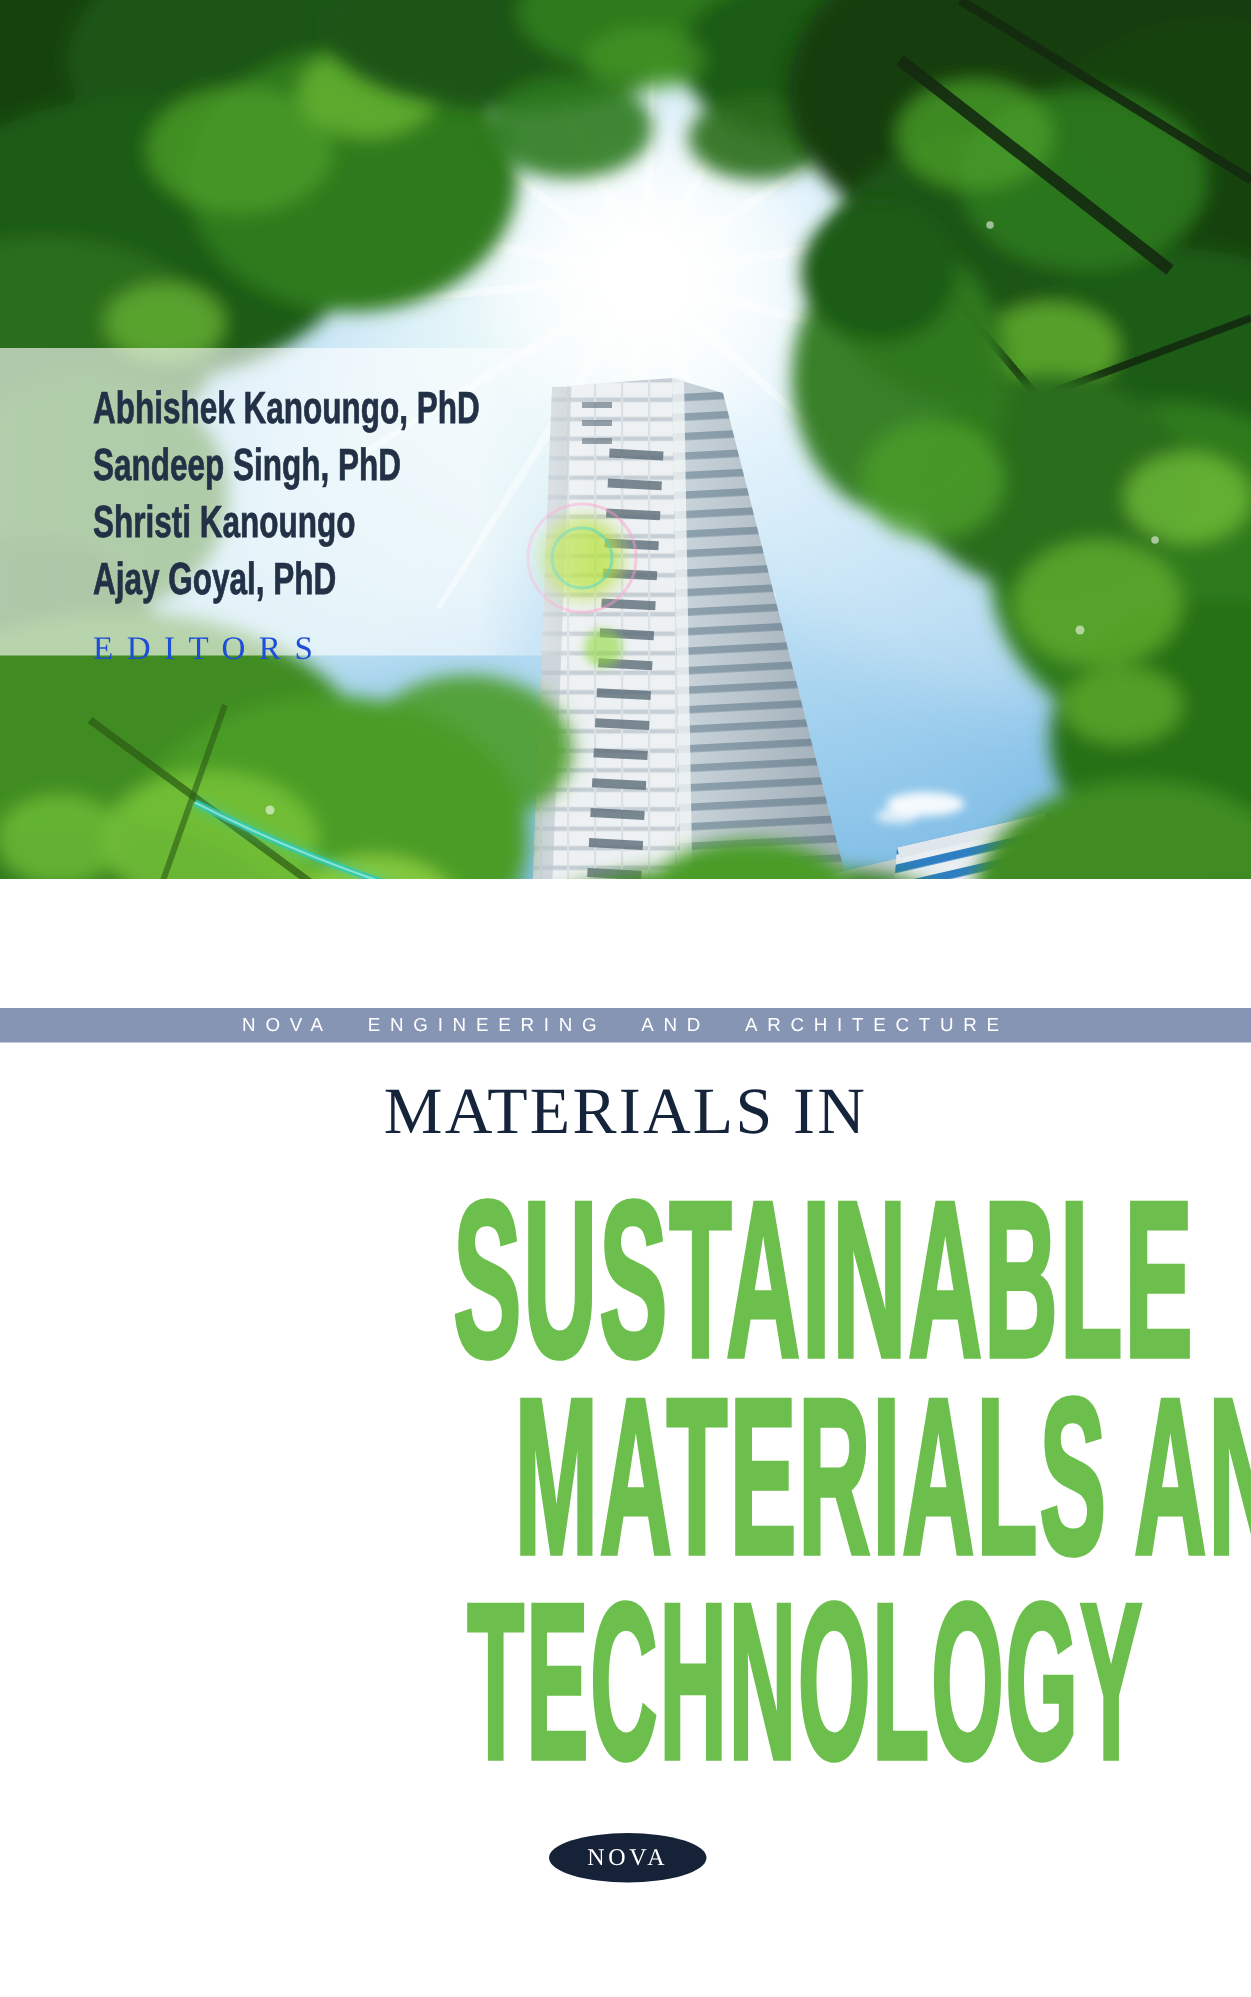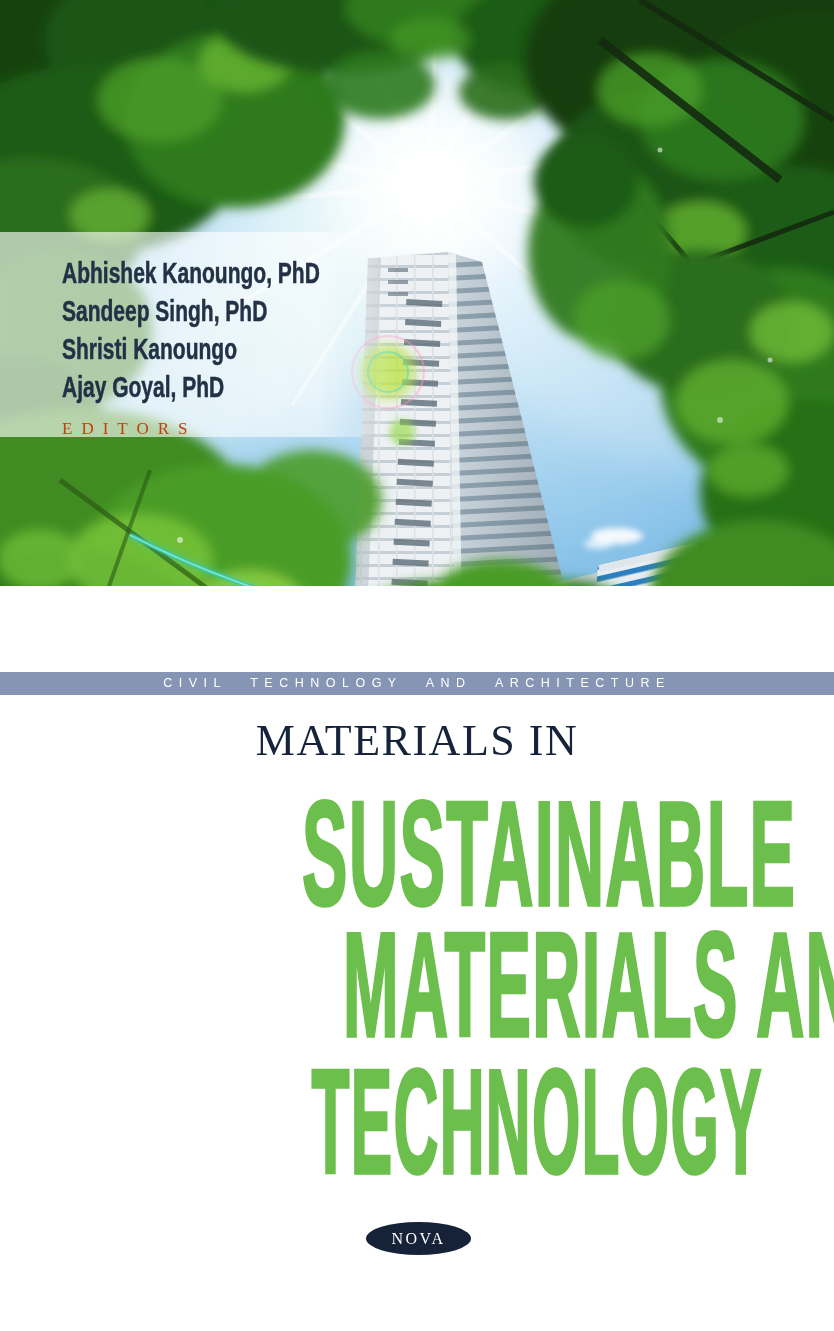--- a/index.html
+++ b/index.html
@@ -7,22 +7,22 @@
          font-family:"Liberation Sans",sans-serif;}
   .photo{position:absolute;left:0;top:0;width:834px;height:586px;overflow:hidden;}
   .photo svg{display:block;}
 
   
   .authors{position:absolute;left:62px;top:258px;}
   .aline{height:38px;}
   .aline span{display:inline-block;transform:scale(.70,1);transform-origin:left top;
     font-weight:bold;font-size:30px;line-height:30px;white-space:nowrap;
     color:#223145;-webkit-text-stroke:.5px #223145;}
-  .editors{margin-top:9px;font-family:"Liberation Serif",serif;font-size:17px;
-    letter-spacing:9px;color:#c2410c;}
+  .editors{margin-top:9px;font-family:"Liberation Serif",serif;font-size:22px;
+    letter-spacing:9px;color:#1d4ed8;}
 
   
   .banner{position:absolute;left:0;top:672px;width:834px;height:23px;background:#8795b5;
     text-align:center;}
   .banner span{display:inline-block;font-size:12.5px;line-height:23px;color:#ffffff;
     letter-spacing:6.5px;word-spacing:14px;white-space:nowrap;}
 
   
   .advances{position:absolute;left:0;top:719px;width:834px;text-align:center;
     font-family:"Liberation Serif",serif;font-size:44px;line-height:44px;
@@ -300,21 +300,21 @@
     <div class="authors">
       <div class="aline"><span>Abhishek Kanoungo, PhD</span></div>
       <div class="aline"><span>Sandeep Singh, PhD</span></div>
       <div class="aline"><span>Shristi Kanoungo</span></div>
       <div class="aline"><span>Ajay Goyal, PhD</span></div>
       <div class="editors">EDITORS</div>
     </div>
   </div>
 
   <div class="banner">
-    <span>CIVIL TECHNOLOGY AND ARCHITECTURE</span>
+    <span>NOVA ENGINEERING AND ARCHITECTURE</span>
   </div>
 
   <div class="advances">MATERIALS IN</div>
   <div class="tline t1"><span>SUSTAINABLE</span></div>
   <div class="tline t2"><span>MATERIALS AND</span></div>
   <div class="tline t3"><span>TECHNOLOGY</span></div>
 
   <div class="nova">
     <span>NOVA</span>
   </div>

